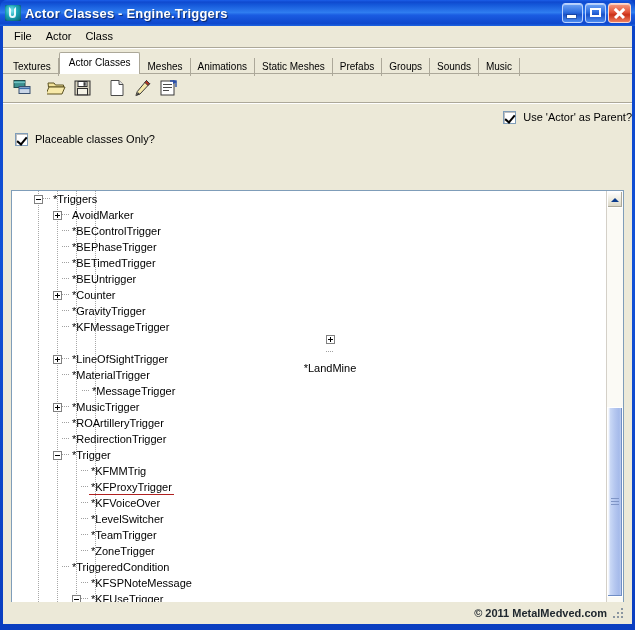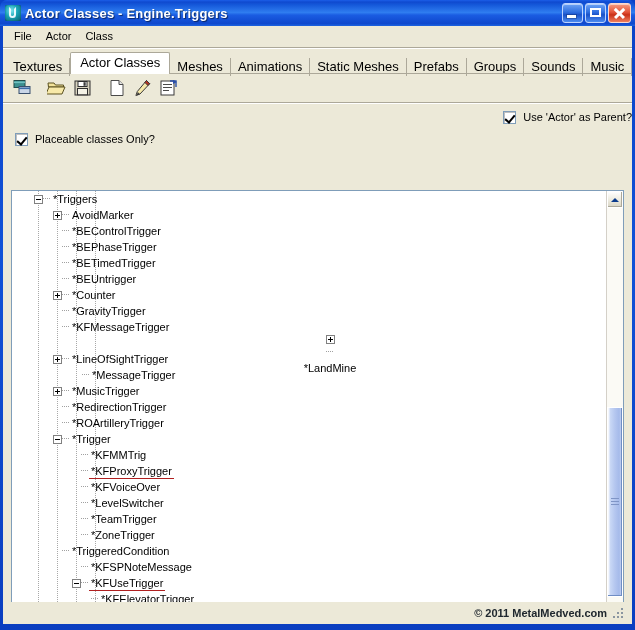--- a/index.html
+++ b/index.html
@@ -141,21 +141,21 @@
     background: #ece9d8;
     position: relative;
     padding-left: 3px;
     display: flex;
     align-items: flex-end;
   }
   .tab {
     height: 18px;
     line-height: 18px;
     padding: 0 7px;
-    font-size: 13px;
+    font-size: 10px;
     color: #000;
     background: #ece9d8;
     border-right: 1px solid #aca899;
     white-space: nowrap;
     position: relative;
     top: 3px;
   }
   .tab:first-child { border-left: none; }
   .tab.active {
     background: #ffffff;
@@ -552,39 +552,44 @@
           <div class="tree-node" style="padding-left: 41px; top: 0px; flex-direction: column;">
             <span class="tn-box plus"></span>
             <span class="tn-dash"></span>
             <span class="tn-label">*LandMine</span>
           </div>
           <div class="tree-node" style="padding-left: 41px; top: 0px;">
             <span class="tn-box plus"></span>
             <span class="tn-dash"></span>
             <span class="tn-label">*LineOfSightTrigger</span>
           </div>
+          <div class="tree-node" style="padding-left: 41px; top: 0px;">
+            <span class="tn-nobox"></span>
+            <span class="tn-dash"></span>
+            <span class="tn-label">*MaterialTrigger</span>
+          </div>
           <div class="tree-node" style="padding-left: 61px; top: 0px;">
             <span class="tn-nobox"></span>
             <span class="tn-dash"></span>
             <span class="tn-label">*MessageTrigger</span>
           </div>
           <div class="tree-node" style="padding-left: 41px; top: 0px;">
             <span class="tn-box plus"></span>
             <span class="tn-dash"></span>
             <span class="tn-label">*MusicTrigger</span>
           </div>
           <div class="tree-node" style="padding-left: 41px; top: 0px;">
             <span class="tn-nobox"></span>
             <span class="tn-dash"></span>
+            <span class="tn-label">*ROArtilleryTrigger</span>
+          </div>
+          <div class="tree-node" style="padding-left: 41px; top: 0px;">
+            <span class="tn-nobox"></span>
+            <span class="tn-dash"></span>
             <span class="tn-label">*RedirectionTrigger</span>
-          </div>
-          <div class="tree-node" style="padding-left: 41px; top: 0px;">
-            <span class="tn-nobox"></span>
-            <span class="tn-dash"></span>
-            <span class="tn-label">*ROArtilleryTrigger</span>
           </div>
           <div class="tree-node" style="padding-left: 41px; top: 0px;">
             <span class="tn-box"></span>
             <span class="tn-dash"></span>
             <span class="tn-label">*Trigger</span>
           </div>
           <div class="tree-node" style="padding-left: 60px; top: 0px;">
             <span class="tn-nobox"></span>
             <span class="tn-dash"></span>
             <span class="tn-label">*KFMMTrig</span>

